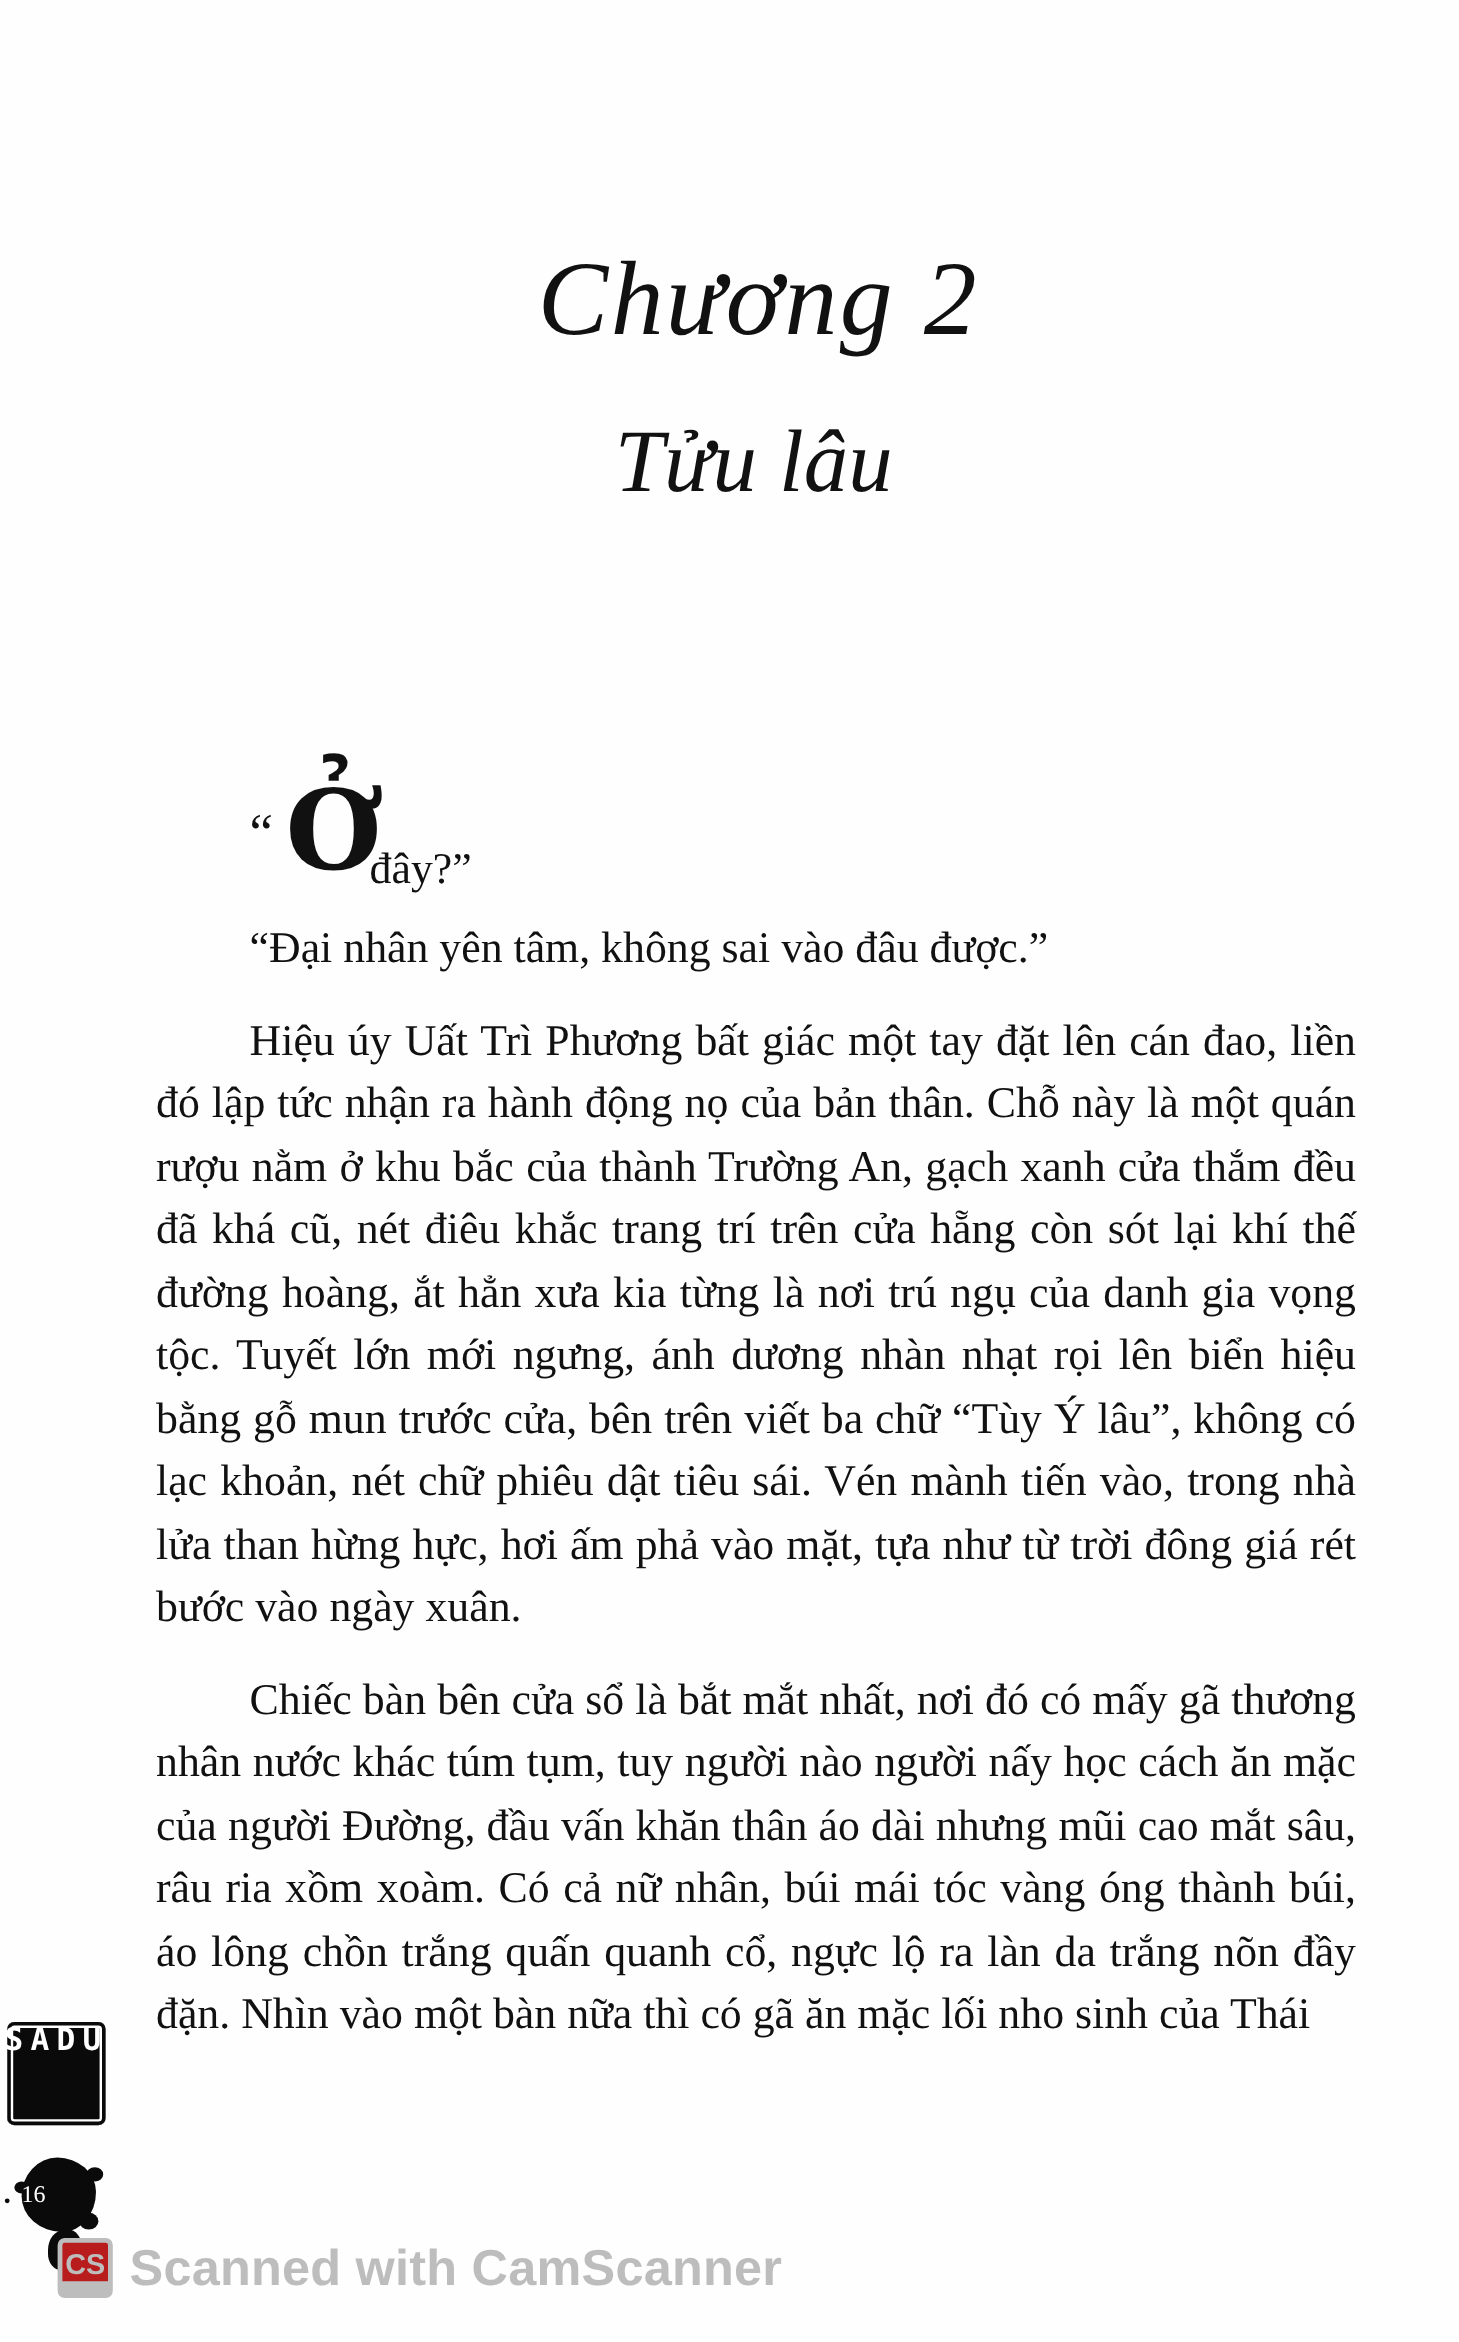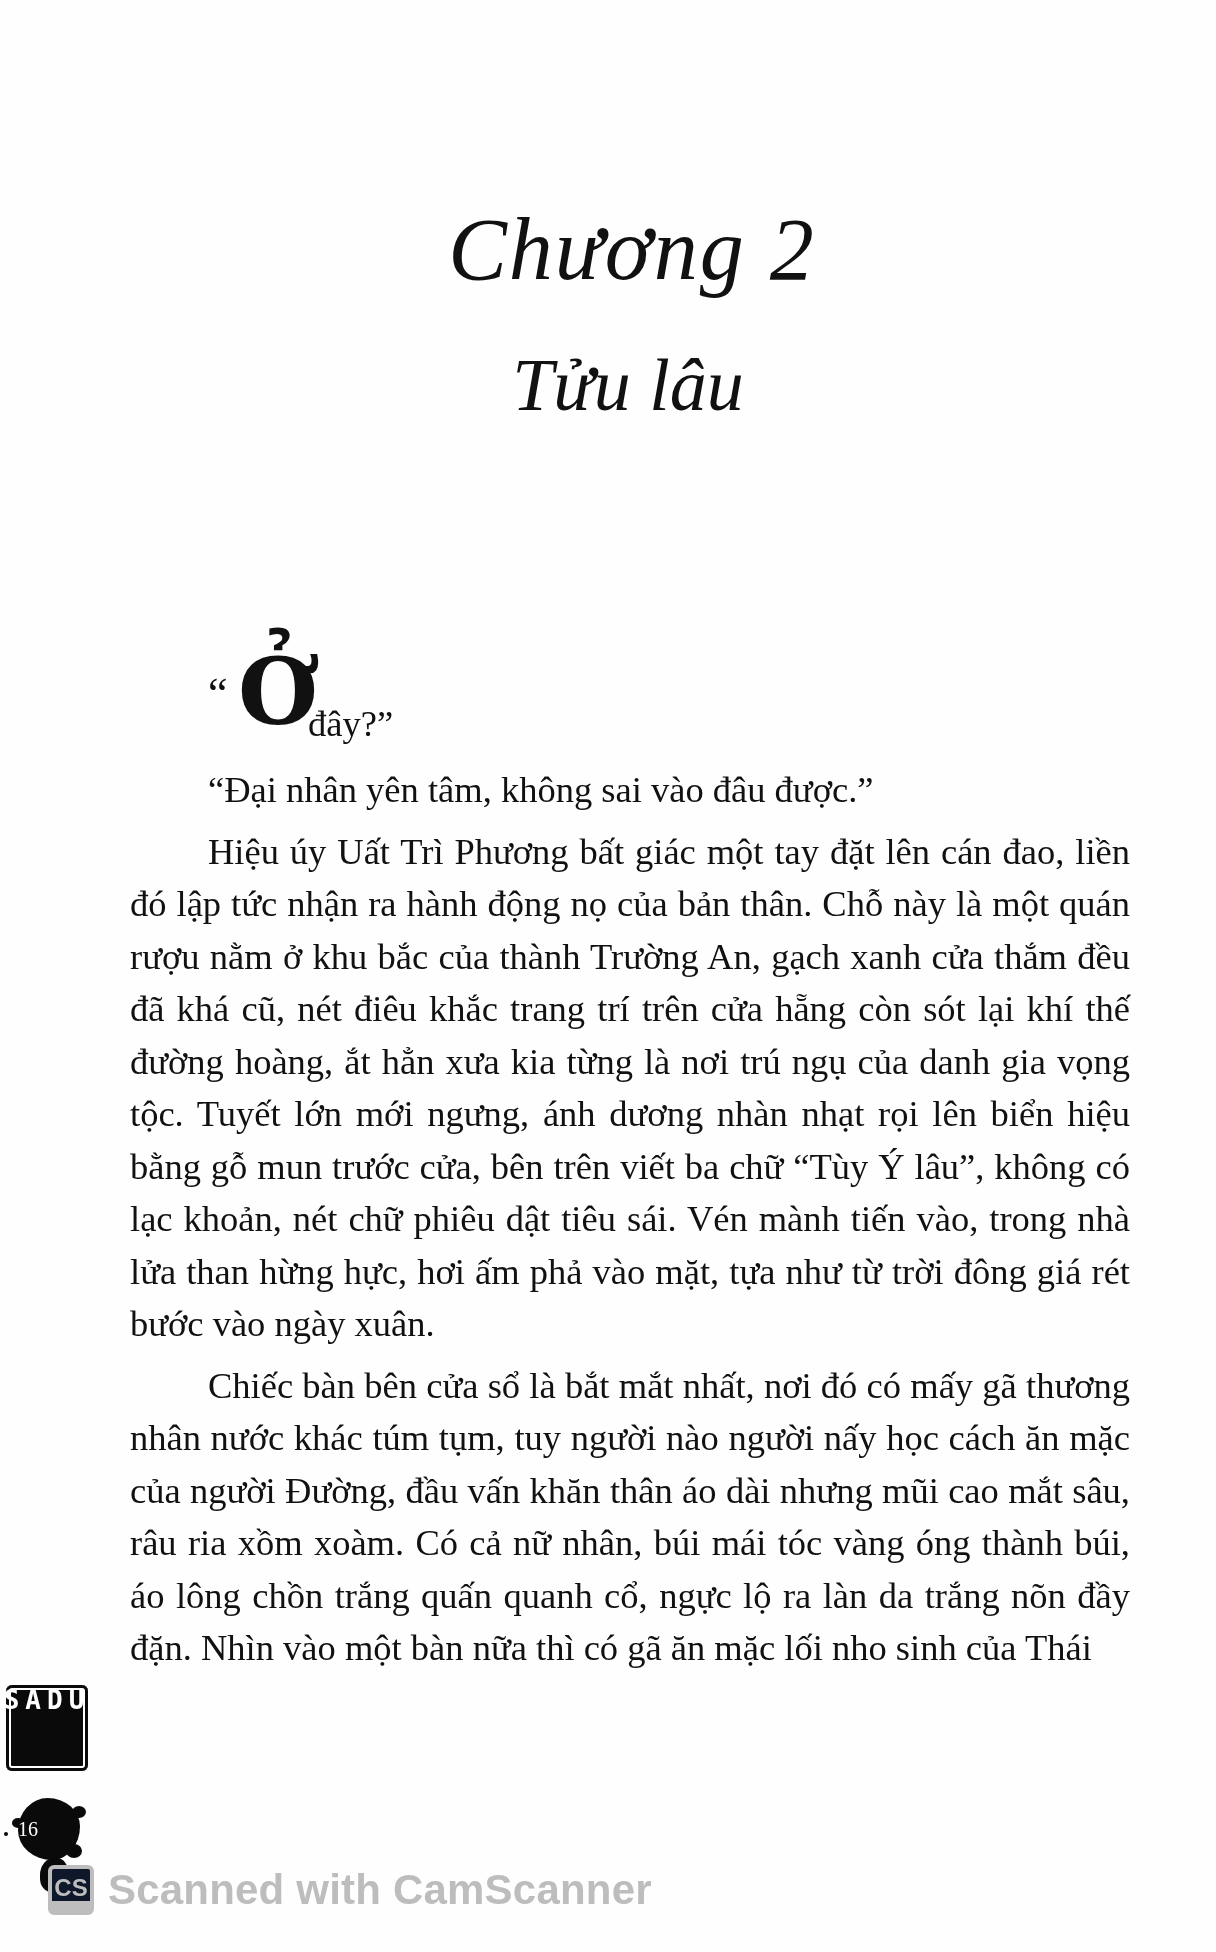--- a/index.html
+++ b/index.html
@@ -54,21 +54,21 @@
       text-align: justify;
       color: #111;
     }
     .para {
       margin: 0 0 0 0;
     }
     .para.indent {
       text-indent: 78px;
     }
     .para.gap {
-      margin-top: 9px;
+      margin-top: 24px;
     }
     .opening {
       position: relative;
       height: 100px;
       margin-left: 78px;
     }
     .opening .quote-open {
       position: absolute;
       left: 0;
       top: 22px;
@@ -155,21 +155,21 @@
       border-radius: 6px;
       border-bottom-width: 14px;
       box-sizing: border-box;
       display: flex;
       align-items: center;
       justify-content: center;
       font-family: "Liberation Sans", sans-serif;
       font-weight: bold;
       font-size: 24px;
       color: #bdbdbd;
-      background: #0f172a;
+      background: #b91c1c;
       padding-top: 6px;
     }
     .watermark-text {
       font-family: "Liberation Sans", sans-serif;
       font-size: 42px;
       color: #bdbdbd;
       letter-spacing: 0.2px;
       font-weight: bold;
     }
   </style>

